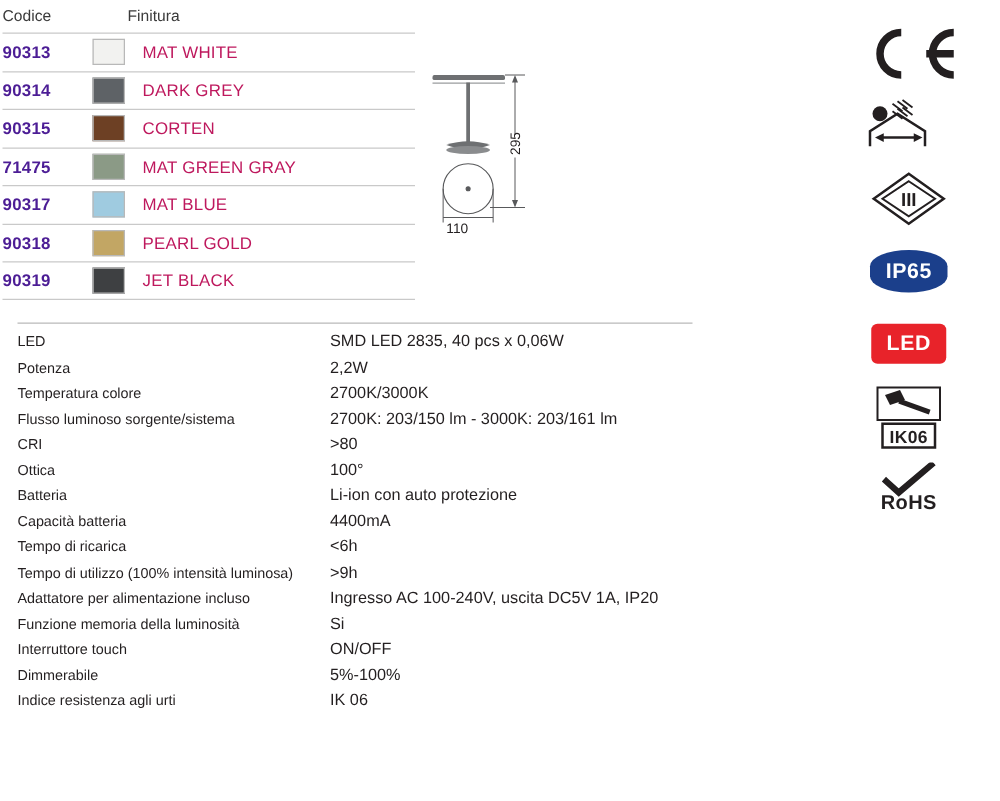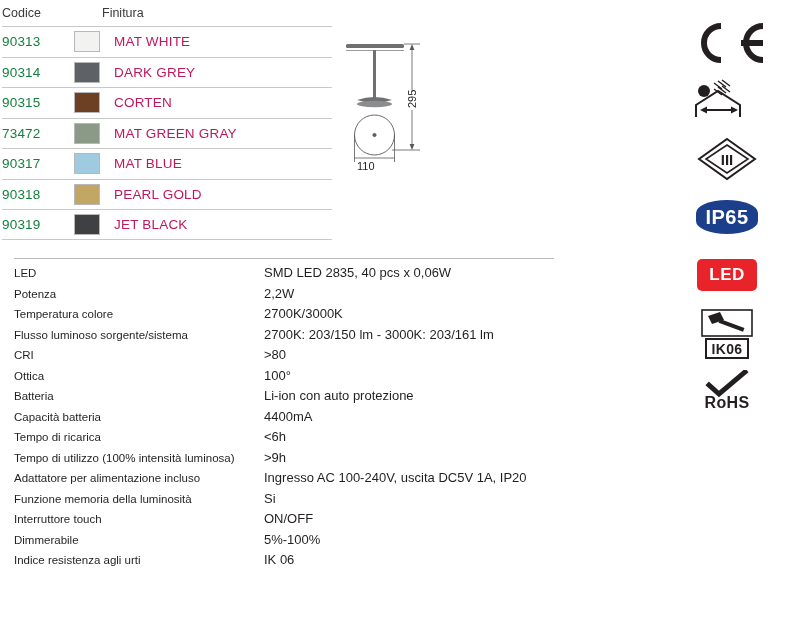--- a/index.html
+++ b/index.html
@@ -34,39 +34,39 @@
   .finish-row {
     display: flex;
     align-items: center;
     height: 30.5px;
     border-top: 1px solid #c9c9c9;
   }
   .finish-row:last-child { border-bottom: 1px solid #c9c9c9; }
   .finish-code {
     width: 72px;
     font-size: 13.5px;
-    font-weight: normal;
-    color: #15803d;
+    font-weight: bold;
+    color: #4c1d95;
     letter-spacing: .2px;
   }
   .swatch {
     width: 26px; height: 21px;
     border: 1px solid #b8b8b8;
     margin-right: 14px;
   }
   .finish-name {
     font-size: 13.5px;
     color: #be185d;
     letter-spacing: .2px;
   }
 
   
   .drawing {
     position: absolute;
-    left: 330px; top: 30px;
+    left: 330px; top: 46px;
     width: 130px; height: 160px;
   }
   .drawing svg { display: block; }
 
   
   .specs {
     position: absolute;
     left: 14px; top: 258px;
     width: 540px;
     border-top: 1px solid #b9b9b9;
@@ -103,21 +103,21 @@
     justify-content: center;
     width: 100%;
   }
   .ce-mark { font-size: 0; }
   .ip-badge {
     background: #1b3f8b;
     color: #ffffff;
     border-radius: 50%/38%;
     width: 62px; height: 34px;
     display: flex; align-items: center; justify-content: center;
-    font-size: 20px; font-weight: bold; letter-spacing: .5px;
+    font-size: 17px; font-weight: bold; letter-spacing: .5px;
     font-family: "Liberation Sans", sans-serif;
   }
   .led-badge {
     background: #e8232a;
     color: #ffffff;
     width: 60px; height: 32px;
     border-radius: 5px;
     display: flex; align-items: center; justify-content: center;
     font-size: 17px; font-weight: bold; letter-spacing: .5px;
   }
@@ -152,21 +152,21 @@
       <div class="finish-code">90314</div>
       <div class="swatch" style="background:#5e6266"></div>
       <div class="finish-name">DARK GREY</div>
     </div>
     <div class="finish-row">
       <div class="finish-code">90315</div>
       <div class="swatch" style="background:#6d4024"></div>
       <div class="finish-name">CORTEN</div>
     </div>
     <div class="finish-row">
-      <div class="finish-code">73472</div>
+      <div class="finish-code">71475</div>
       <div class="swatch" style="background:#8b9a86"></div>
       <div class="finish-name">MAT GREEN GRAY</div>
     </div>
     <div class="finish-row">
       <div class="finish-code">90317</div>
       <div class="swatch" style="background:#9fcbe0"></div>
       <div class="finish-name">MAT BLUE</div>
     </div>
     <div class="finish-row">
       <div class="finish-code">90318</div>

